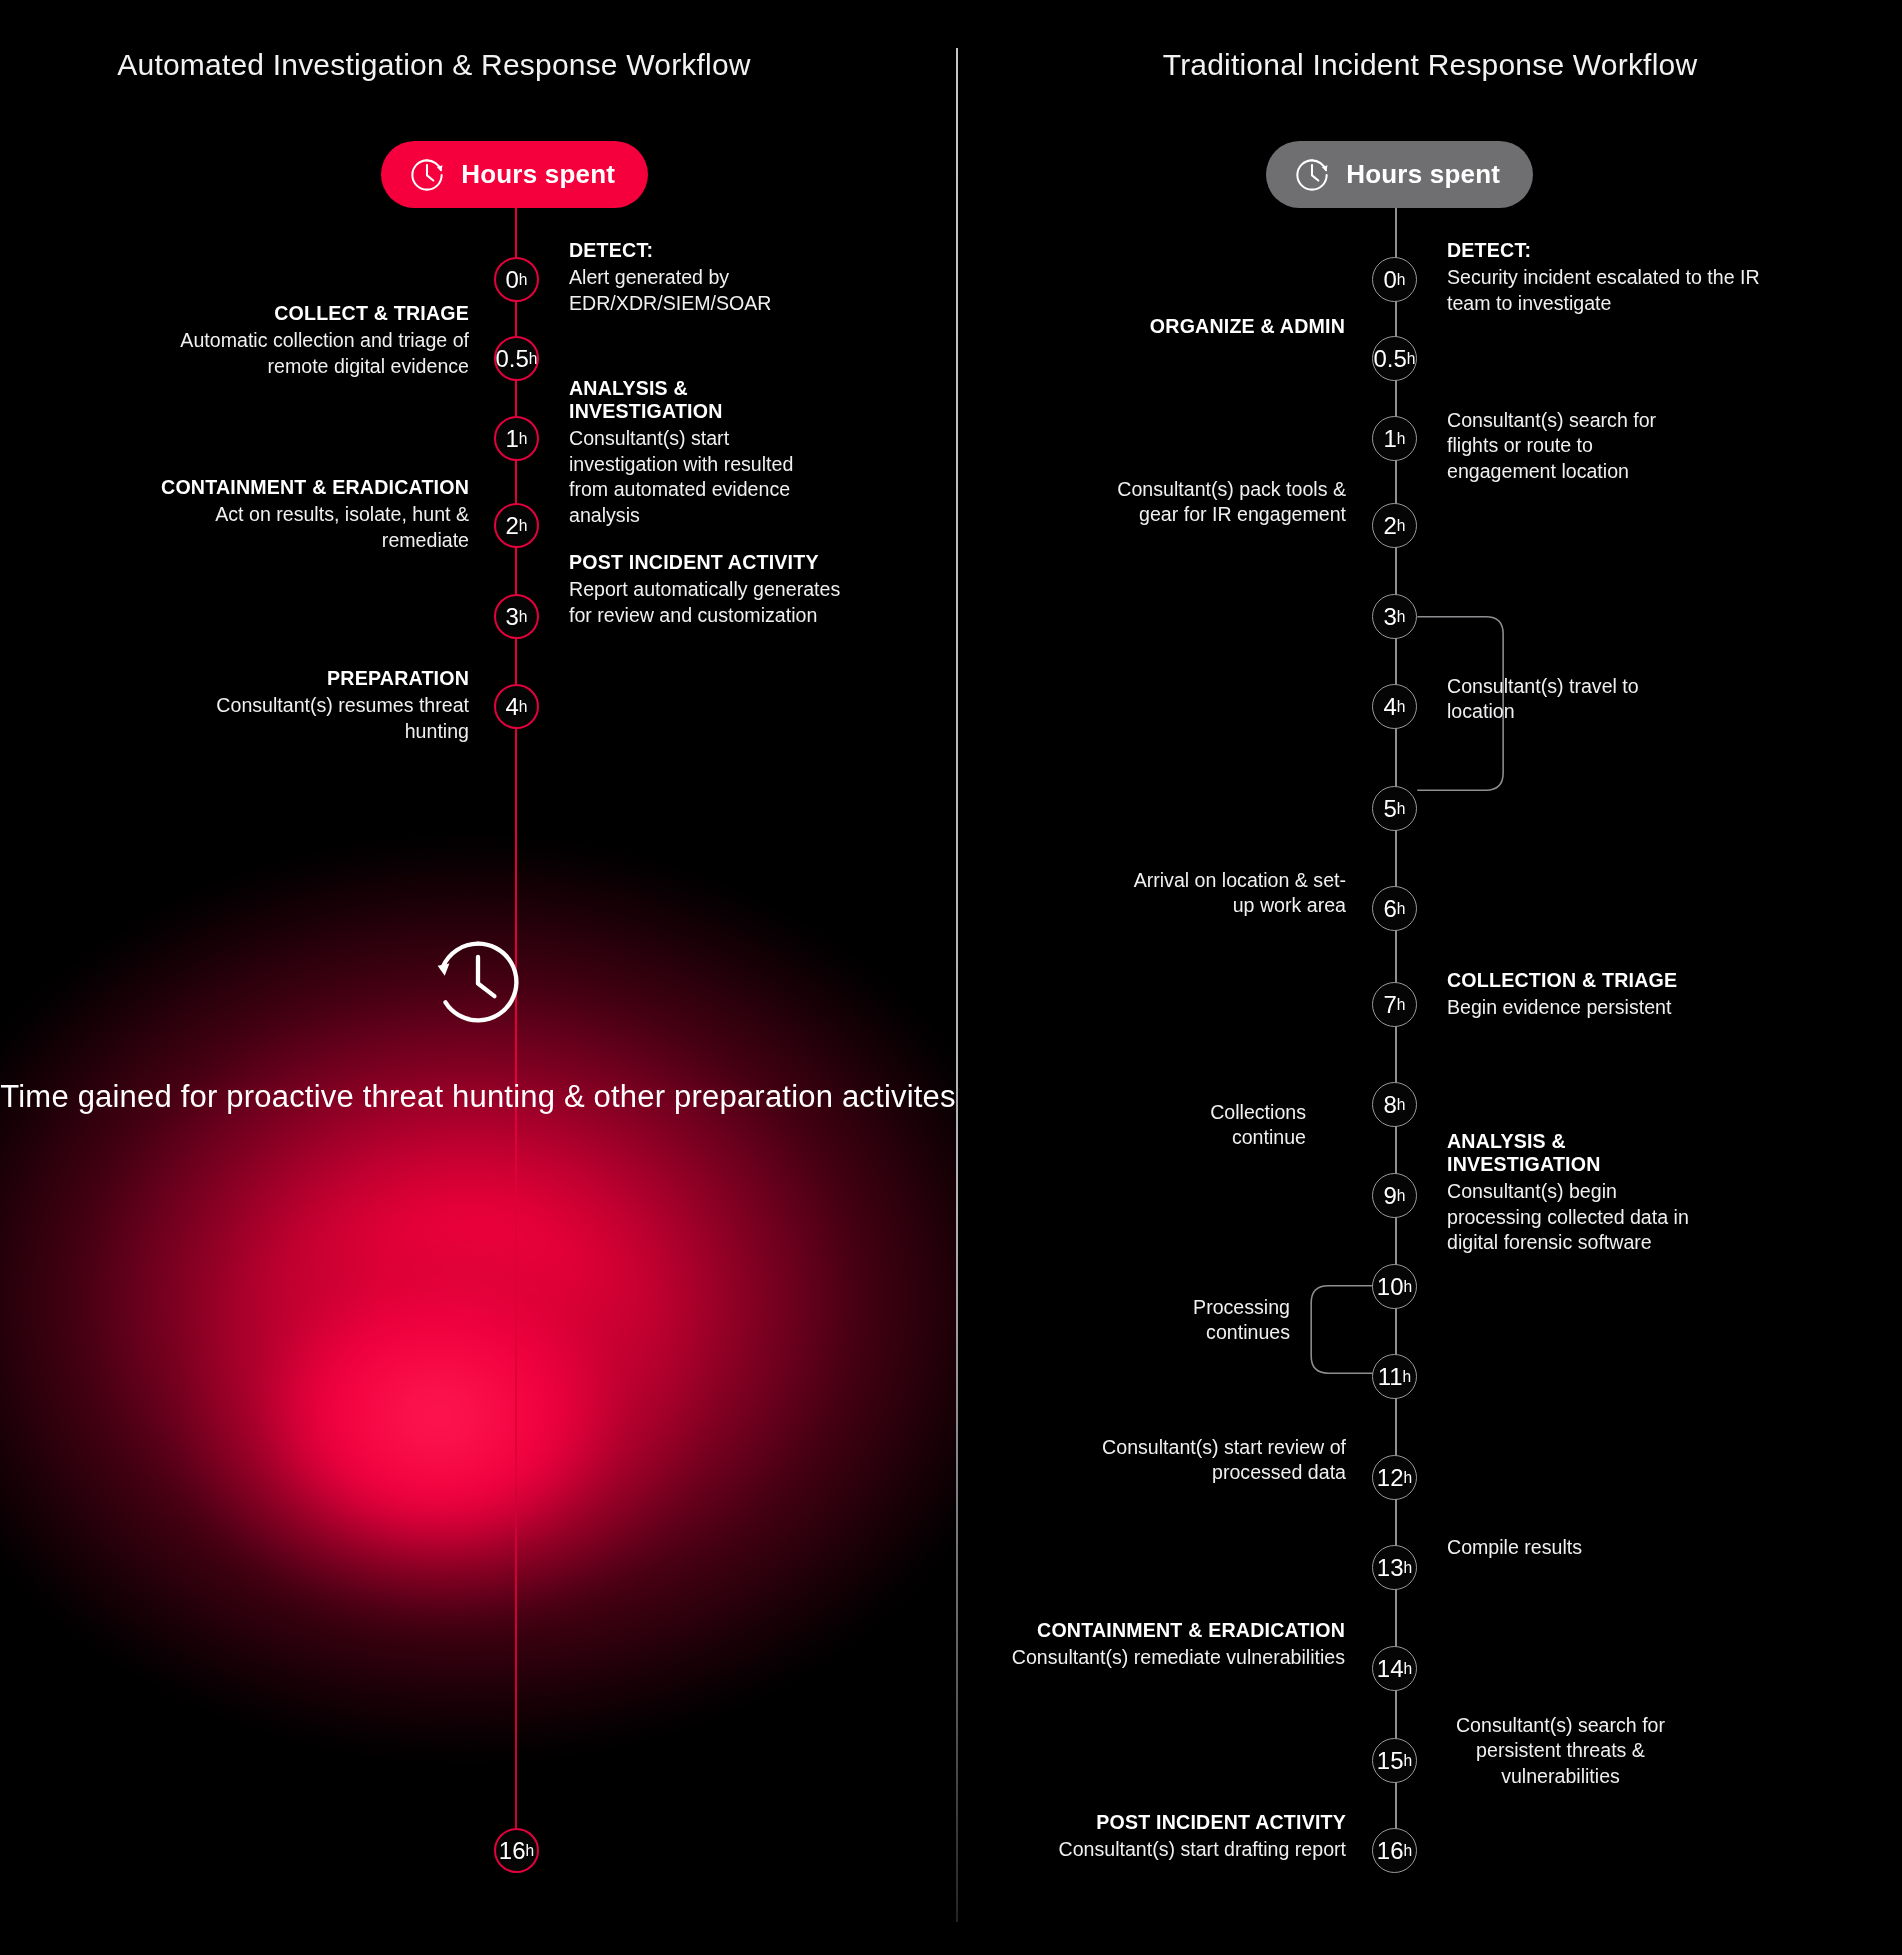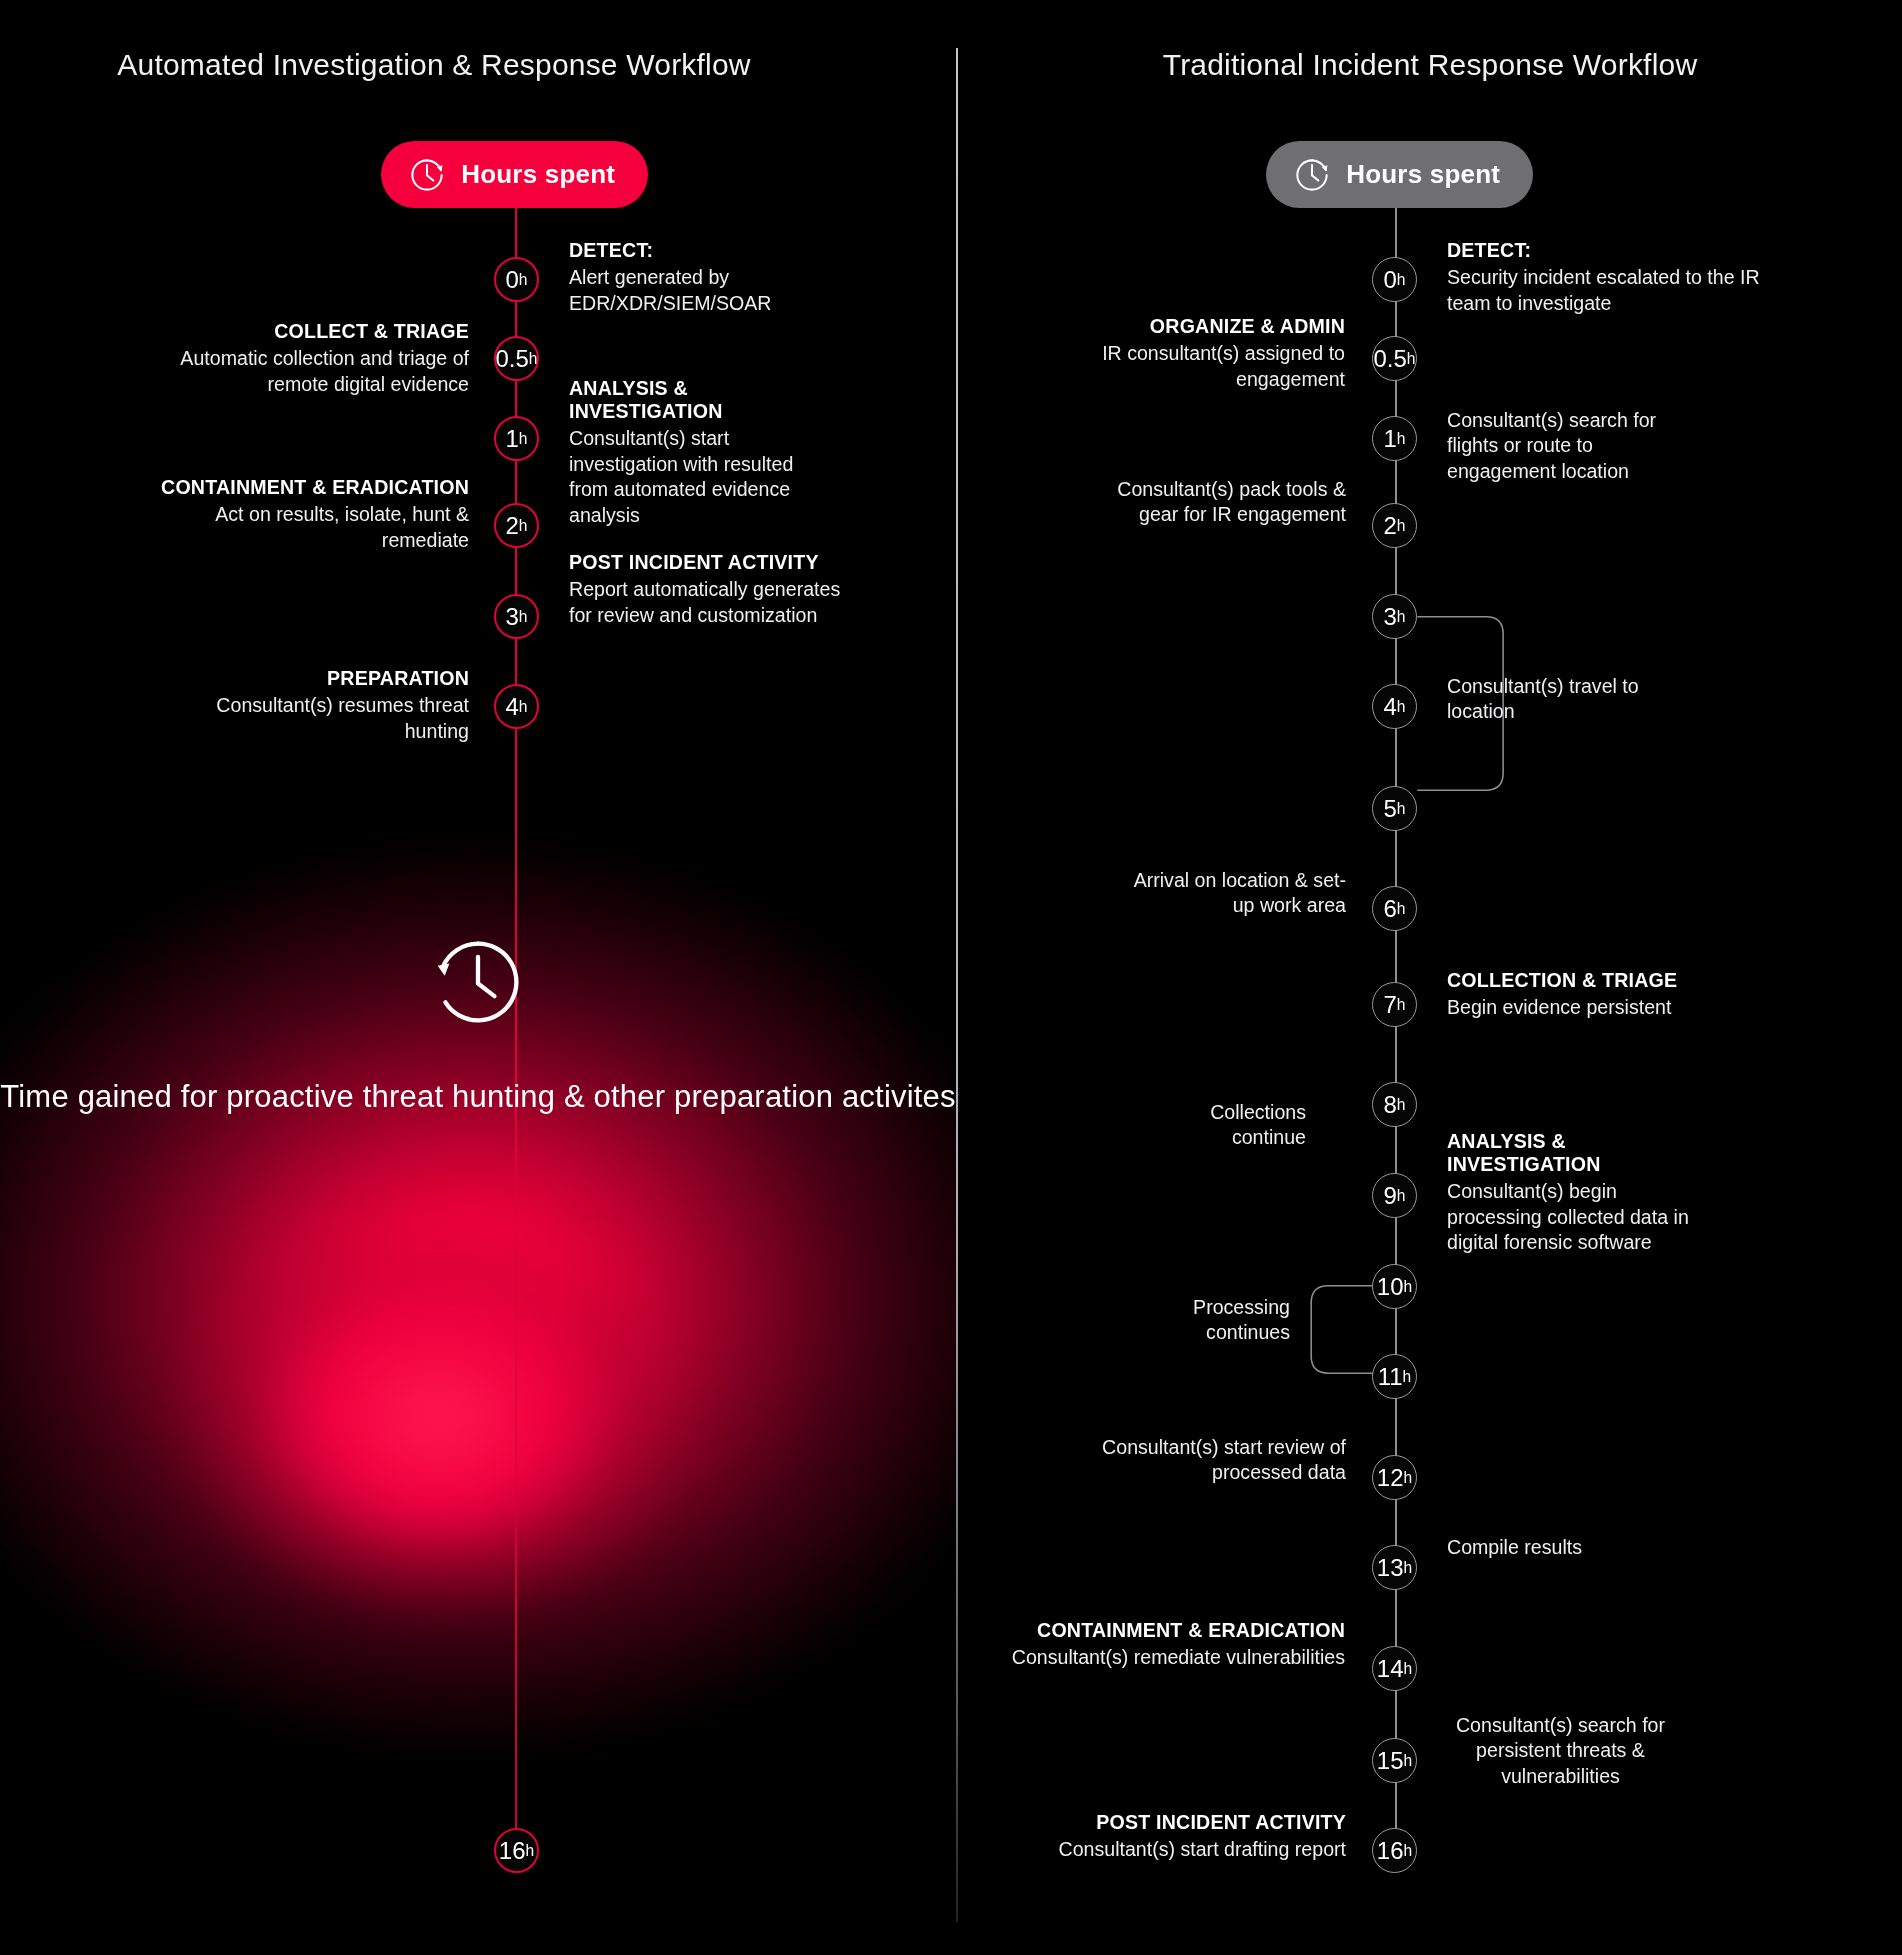--- a/index.html
+++ b/index.html
@@ -153,21 +153,21 @@
   </div>
   <div class="node node-left" style="top:684px">
     <span class="hnum">4</span>
       <span class="hsuf">h</span>
   </div>
   <div class="node node-left" style="top:1828px">
     <span class="hnum">16</span>
       <span class="hsuf">h</span>
   </div>
 
-  <div class="step side-left" style="left:156px; top:320px; width:313px;">
+  <div class="step side-left" style="left:156px; top:302px; width:313px;">
     <div class="ttl">COLLECT &amp; TRIAGE</div>
     <div class="dsc">Automatic collection and triage of remote digital evidence</div>
   </div>
   <div class="step side-left" style="left:156px; top:476px; width:313px;">
     <div class="ttl">CONTAINMENT &amp; ERADICATION</div>
     <div class="dsc">Act on results, isolate, hunt &amp; remediate</div>
   </div>
   <div class="step side-left" style="left:156px; top:667px; width:313px;">
     <div class="ttl">PREPARATION</div>
     <div class="dsc">Consultant(s) resumes threat hunting</div>
@@ -296,21 +296,20 @@
     <span class="hnum">15</span>
     <span class="hsuf">h</span>
   </div>
 <div class="node node-right" style="top:1828px">
     <span class="hnum">16</span>
     <span class="hsuf">h</span>
   </div>
 
 <div class="step side-left" style="left:1040px; top:315px; width:305px;">
   <div class="ttl">ORGANIZE &amp; ADMIN</div>
-  <div class="dsc">IR consultant(s) assigned to engagement</div>
 </div>
 <div class="step side-left" style="left:1111px; top:477px; width:235px;">
   <div class="dsc">Consultant(s) pack tools &amp; gear for IR engagement</div>
 </div>
 <div class="step side-left" style="left:1119px; top:868px; width:227px;">
   <div class="dsc">Arrival on location &amp; set-up work area</div>
 </div>
 <div class="step side-left" style="left:1134px; top:1060px; width:172px;margin-top:40px;">
   <div class="dsc">Collections continue</div>
 </div>

